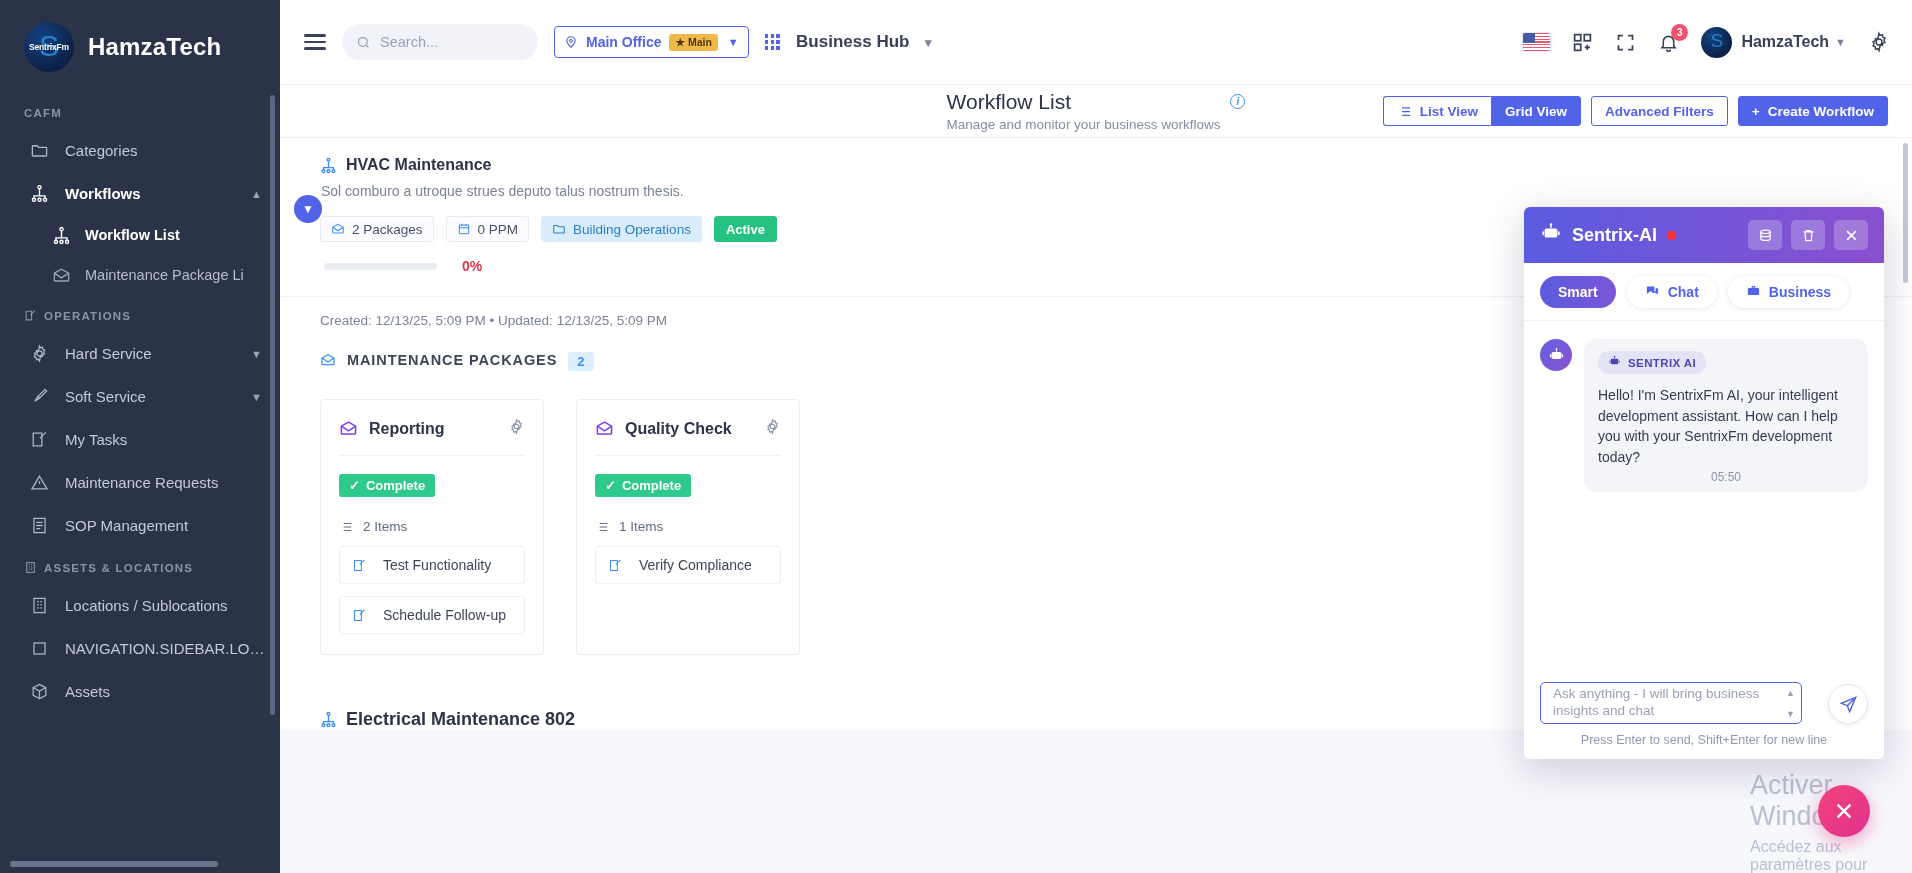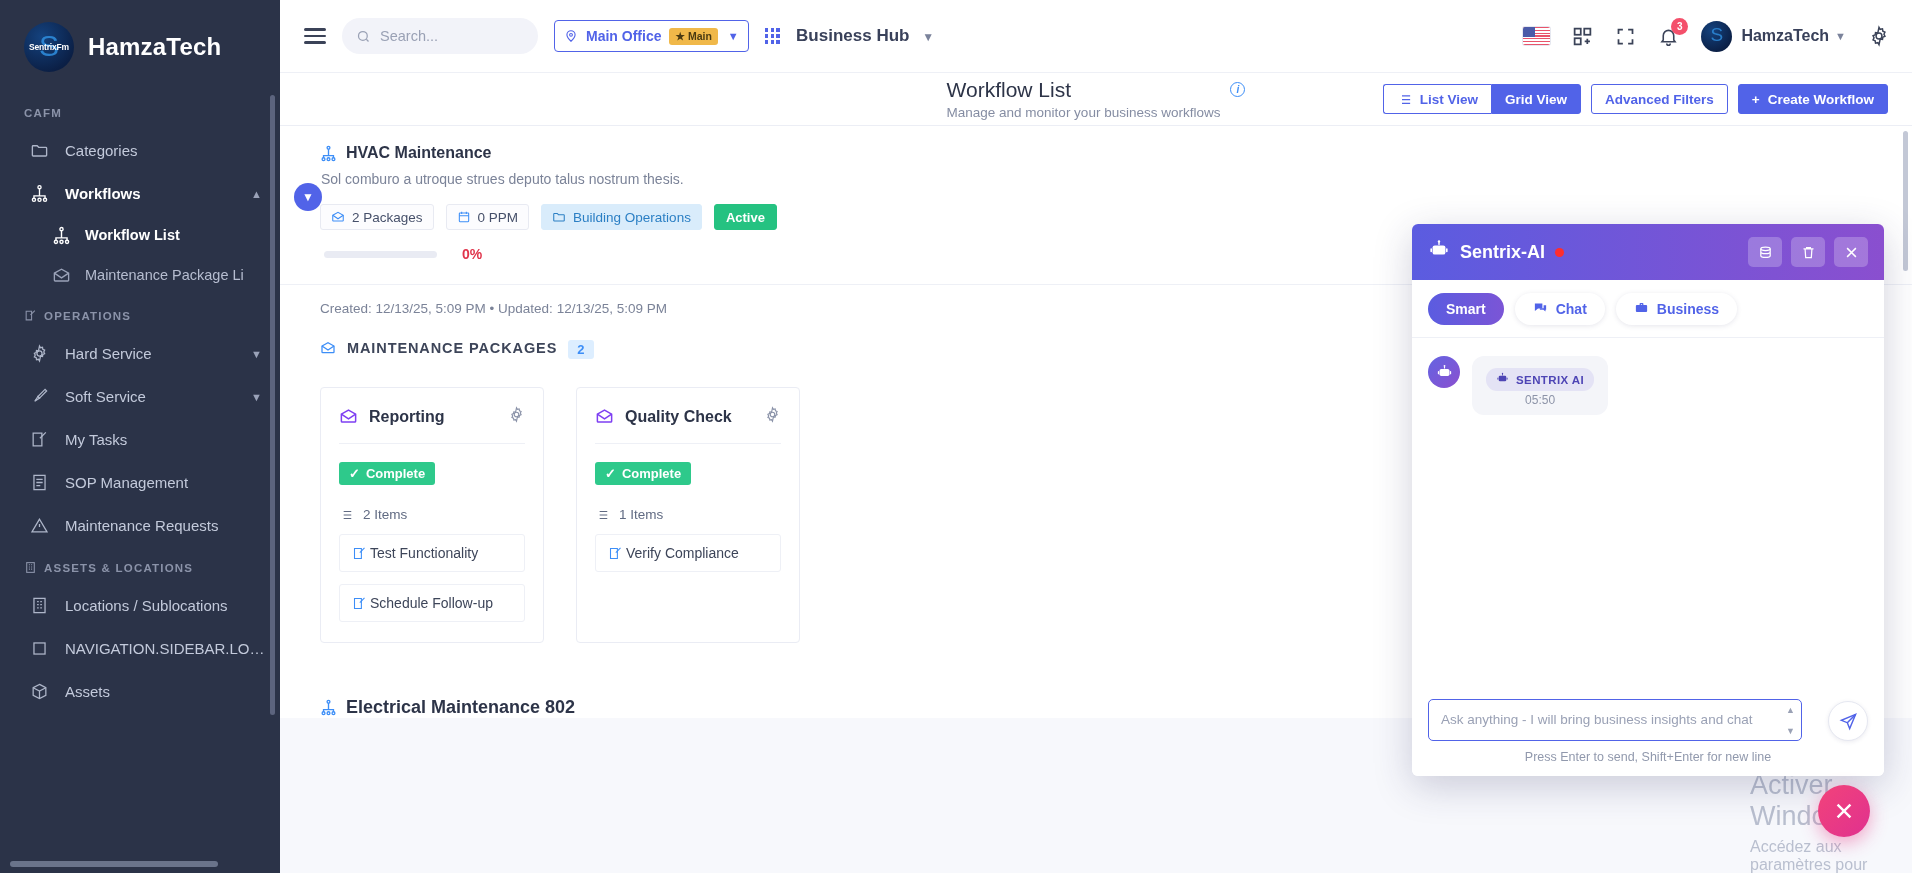--- a/index.html
+++ b/index.html
@@ -64,21 +64,21 @@
   }
   .side-hscroll {
     position: absolute; left: 10px; bottom: 6px; height: 6px; width: 208px;
     background: #7b849c; border-radius: 3px; opacity: .8;
   }
 
   
   .main { flex: 1; height: 873px; position: relative; background: #f7f8fc; overflow: hidden; }
 
   .topbar {
-    height: 73px; background: #ffffff; display: flex; align-items: center;
+    height: 85px; background: #ffffff; display: flex; align-items: center;
     padding: 0 22px 0 24px; gap: 16px; border-bottom: 1px solid #eef0f6;
   }
   .hamburger { width: 22px; height: 16px; display: flex; flex-direction: column;
     justify-content: space-between; cursor: pointer; }
   .hamburger span { display: block; height: 2.6px; background: #3b4358; border-radius: 2px; }
 
   .searchbox {
     width: 196px; height: 36px; background: #f2f3f9; border-radius: 18px;
     display: flex; align-items: center; gap: 9px; padding: 0 14px;
     color: #9aa1b5; font-size: 14.5px;
@@ -217,42 +217,42 @@
   .pill-complete {
     display: inline-flex; align-items: center; gap: 6px; background: #2ec98b;
     color: #fff; font-size: 13px; font-weight: bold; border-radius: 3px;
     padding: 4px 10px; margin-top: 18px;
   }
   .items-line {
     display: flex; align-items: center; gap: 10px; margin-top: 22px;
     font-size: 13.5px; color: #606a82;
   }
   .task-row {
-    display: flex; align-items: center; gap: 3px; border: 1px solid #eef0f6;
+    display: flex; align-items: center; gap: 16px; border: 1px solid #eef0f6;
     border-radius: 3px; padding: 10px 12px; margin-top: 12px;
     font-size: 14px; color: #3d4559;
   }
   .next-wf { padding: 20px 40px 0 40px; background: #fff; display: flex;
     align-items: center; gap: 9px; }
   .next-wf-title { font-size: 18px; color: #2d3448; font-weight: 600; }
 
   .content-scroll {
     position: absolute; right: 4px; top: 5px; width: 5px; height: 140px;
     background: #c3c8d6; border-radius: 3px;
   }
 
   
   .watermark { position: absolute; left: 1470px; top: 770px; color: #b9bfcf;
     pointer-events: none; user-select: none; }
   .wm1 { font-size: 27px; }
   .wm2 { font-size: 16px; margin-top: 6px; }
 
   
   .ai-panel {
-    position: absolute; right: 28px; top: 224px; width: 472px; height: 552px;
+    position: absolute; right: 28px; top: 207px; width: 360px; height: 552px;
     background: #fff; border-radius: 6px; box-shadow: 0 10px 38px rgba(40,40,90,.22);
     display: flex; flex-direction: column; overflow: hidden;
   }
   .ai-head {
     height: 56px; background: linear-gradient(90deg, #5b5ce0 0%, #8a4fcf 100%);
     display: flex; align-items: center; padding: 0 16px; gap: 10px; color: #fff;
   }
   .ai-title { font-size: 18px; font-weight: bold; }
   .ai-dot { width: 9px; height: 9px; border-radius: 50%; background: #ff2d2d; }
   .ai-head-btns { margin-left: auto; display: flex; gap: 9px; }
@@ -421,35 +421,35 @@
               <path d="M4 4h11v16H4z"></path>
               <path d="M20 3l-7.5 7.5"></path>
             </svg>
         </span>
         <span>My Tasks</span>
       </div>
 
       <div class="side-item">
         <span class="ico">
           <svg viewBox="0 0 24 24" fill="none" stroke="#aeb6c9" stroke-width="1.6">
+              <path d="M12 4L2.5 20h19z"></path>
+              <path d="M12 10v4M12 17h.01"></path>
+            </svg>
+        </span>
+        <span>Maintenance Requests</span>
+      </div>
+
+      <div class="side-item">
+        <span class="ico">
+          <svg viewBox="0 0 24 24" fill="none" stroke="#aeb6c9" stroke-width="1.6">
               <rect x="5" y="3" width="14" height="18"></rect>
               <path d="M8 8h8M8 12h8M8 16h5"></path>
             </svg>
         </span>
         <span>SOP Management</span>
-      </div>
-
-      <div class="side-item">
-        <span class="ico">
-          <svg viewBox="0 0 24 24" fill="none" stroke="#aeb6c9" stroke-width="1.6">
-              <path d="M12 4L2.5 20h19z"></path>
-              <path d="M12 10v4M12 17h.01"></path>
-            </svg>
-        </span>
-        <span>Maintenance Requests</span>
       </div>
 
       <div class="side-section">
         <span class="ico" style="width:13px;height:13px;flex:0 0 13px">
           <svg viewBox="0 0 24 24" fill="none" stroke="#8b93a9" stroke-width="2" style="width:13px;height:13px">
               <rect x="5" y="3" width="14" height="18"></rect>
               <path d="M9 7h2M13 7h2M9 11h2M13 11h2M9 15h2M13 15h2"></path>
             </svg>
         </span>
         <span>ASSETS &amp; LOCATIONS</span>
@@ -894,20 +894,21 @@
                 <svg width="13" height="13" viewBox="0 0 24 24" fill="#4e45b5">
                   <rect x="5" y="7" width="14" height="10" rx="2.4"></rect>
                   <rect x="11.2" y="3" width="1.6" height="3.4"></rect>
                     <circle cx="12" cy="2.6" r="1.3"></circle>
                   <rect x="2.6" y="10" width="1.8" height="4.5" rx=".9"></rect>
                     <rect x="19.6" y="10" width="1.8" height="4.5" rx=".9"></rect>
                 </svg>
               </span>
               <span>SENTRIX AI</span>
             </div>
+            <div class="ai-text">Hello! I'm SentrixFm AI, your intelligent development assistant. How can I help you with your SentrixFm development today?</div>
             <div class="ai-time">05:50</div>
           </div>
         </div>
       </div>
 
       <div class="ai-input-wrap">
         <div class="ai-input-row">
           <div class="ai-input">
             <span>Ask anything - I will bring business insights and chat</span>
             <span class="ai-spin">

